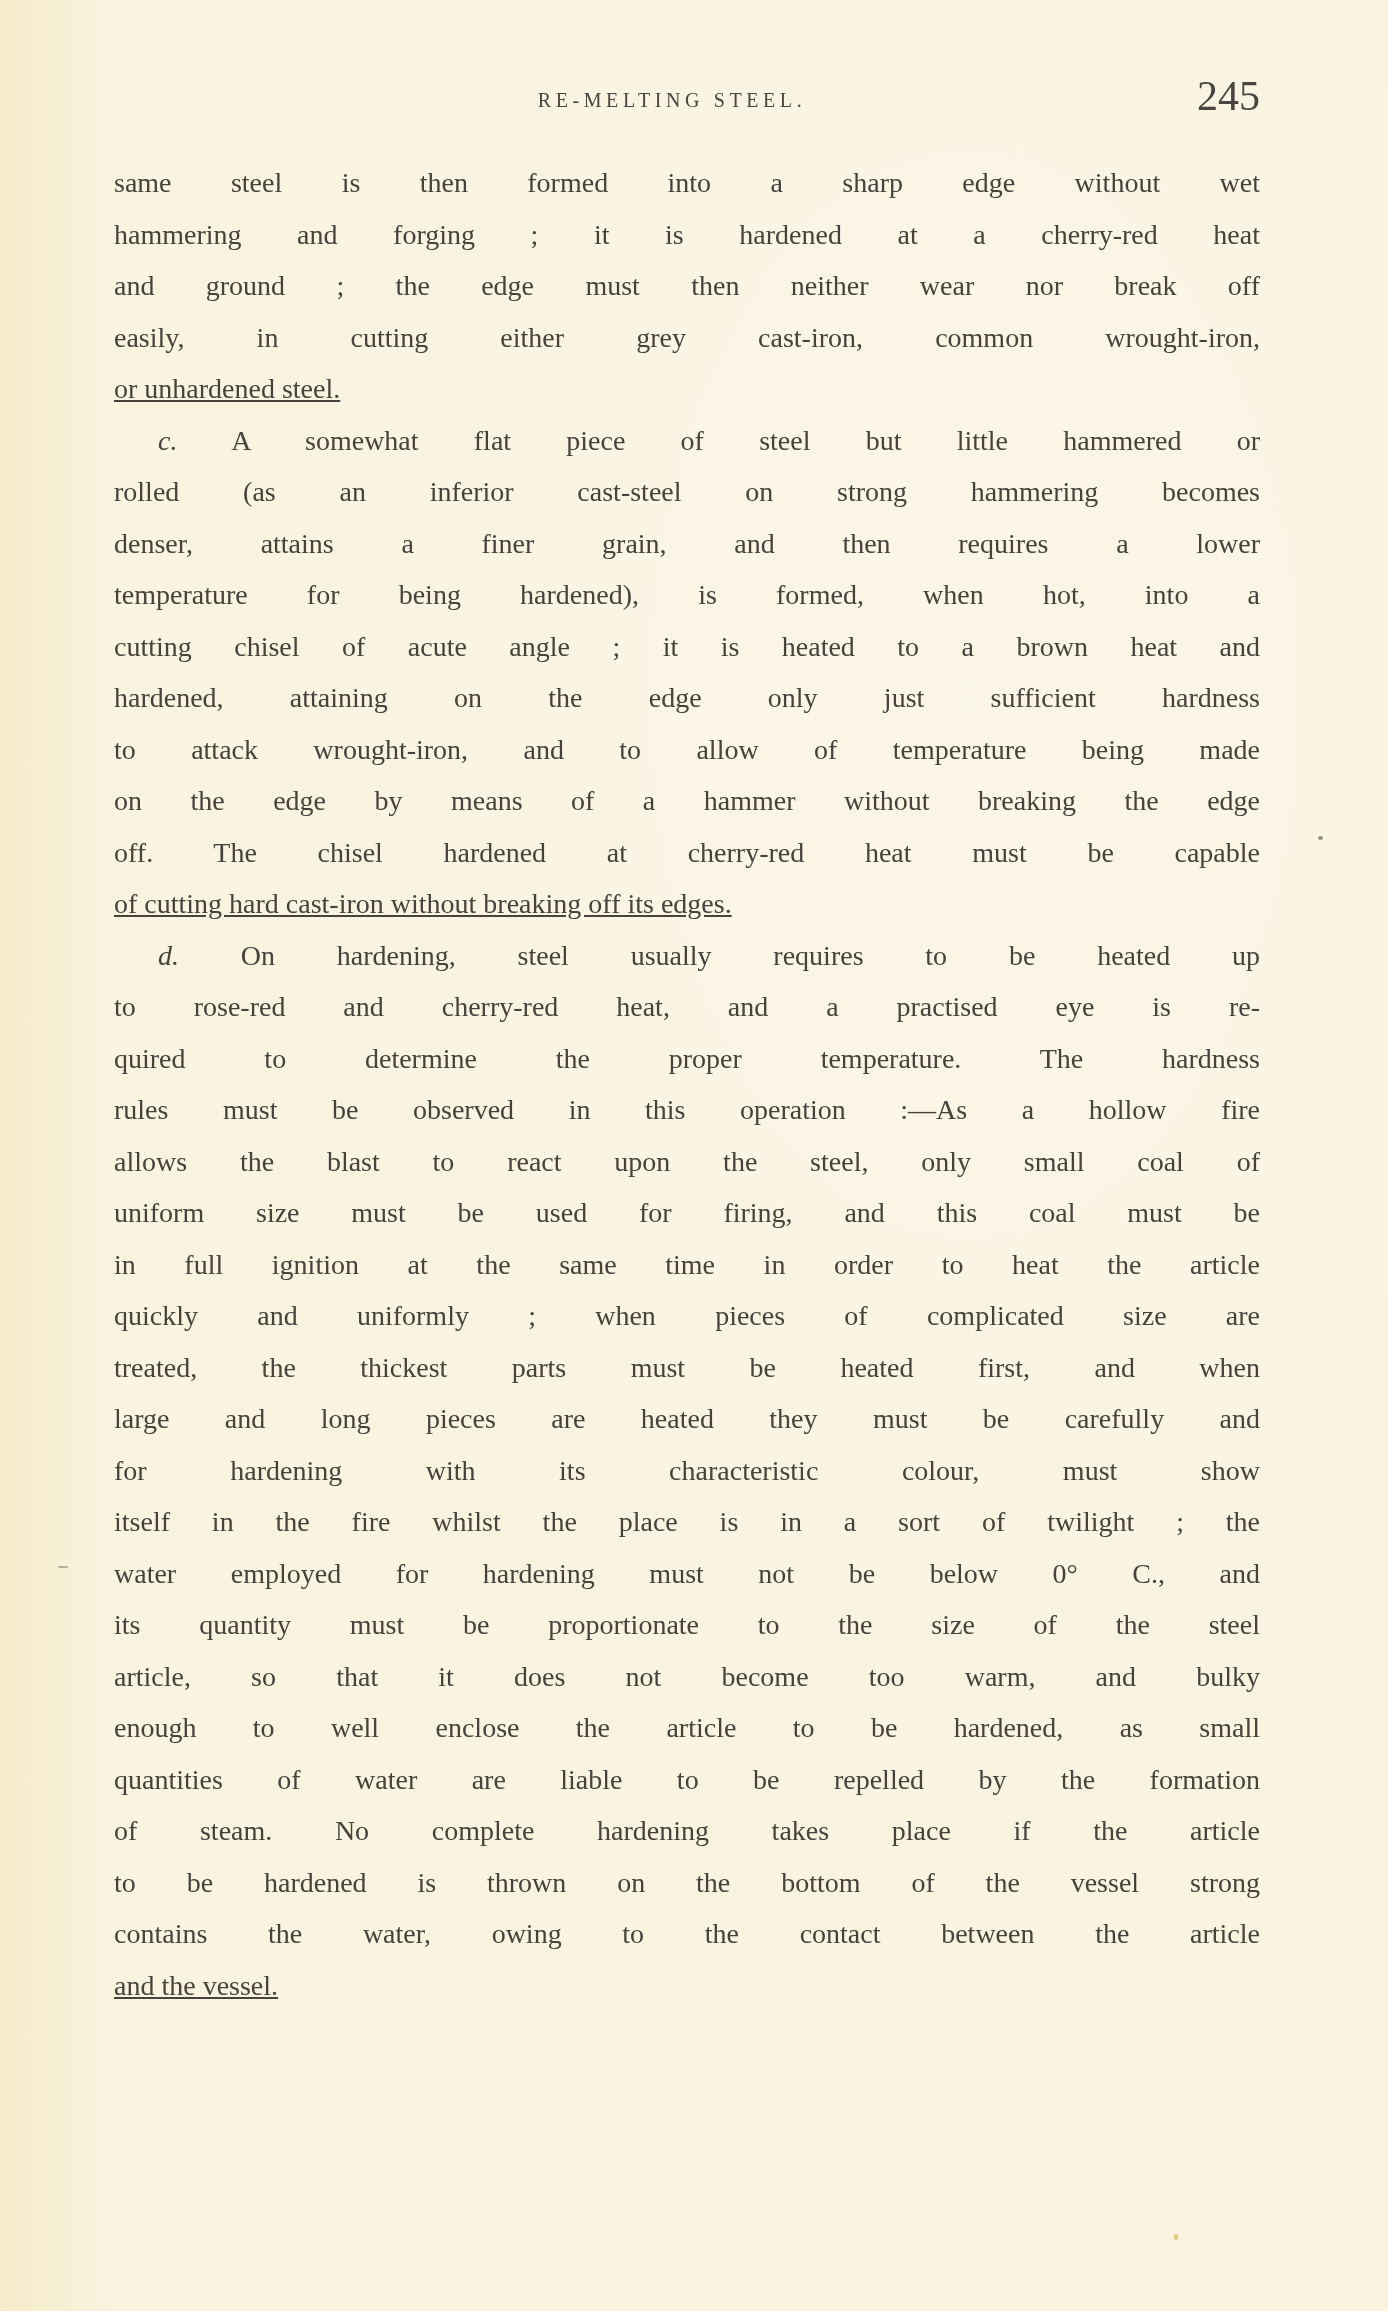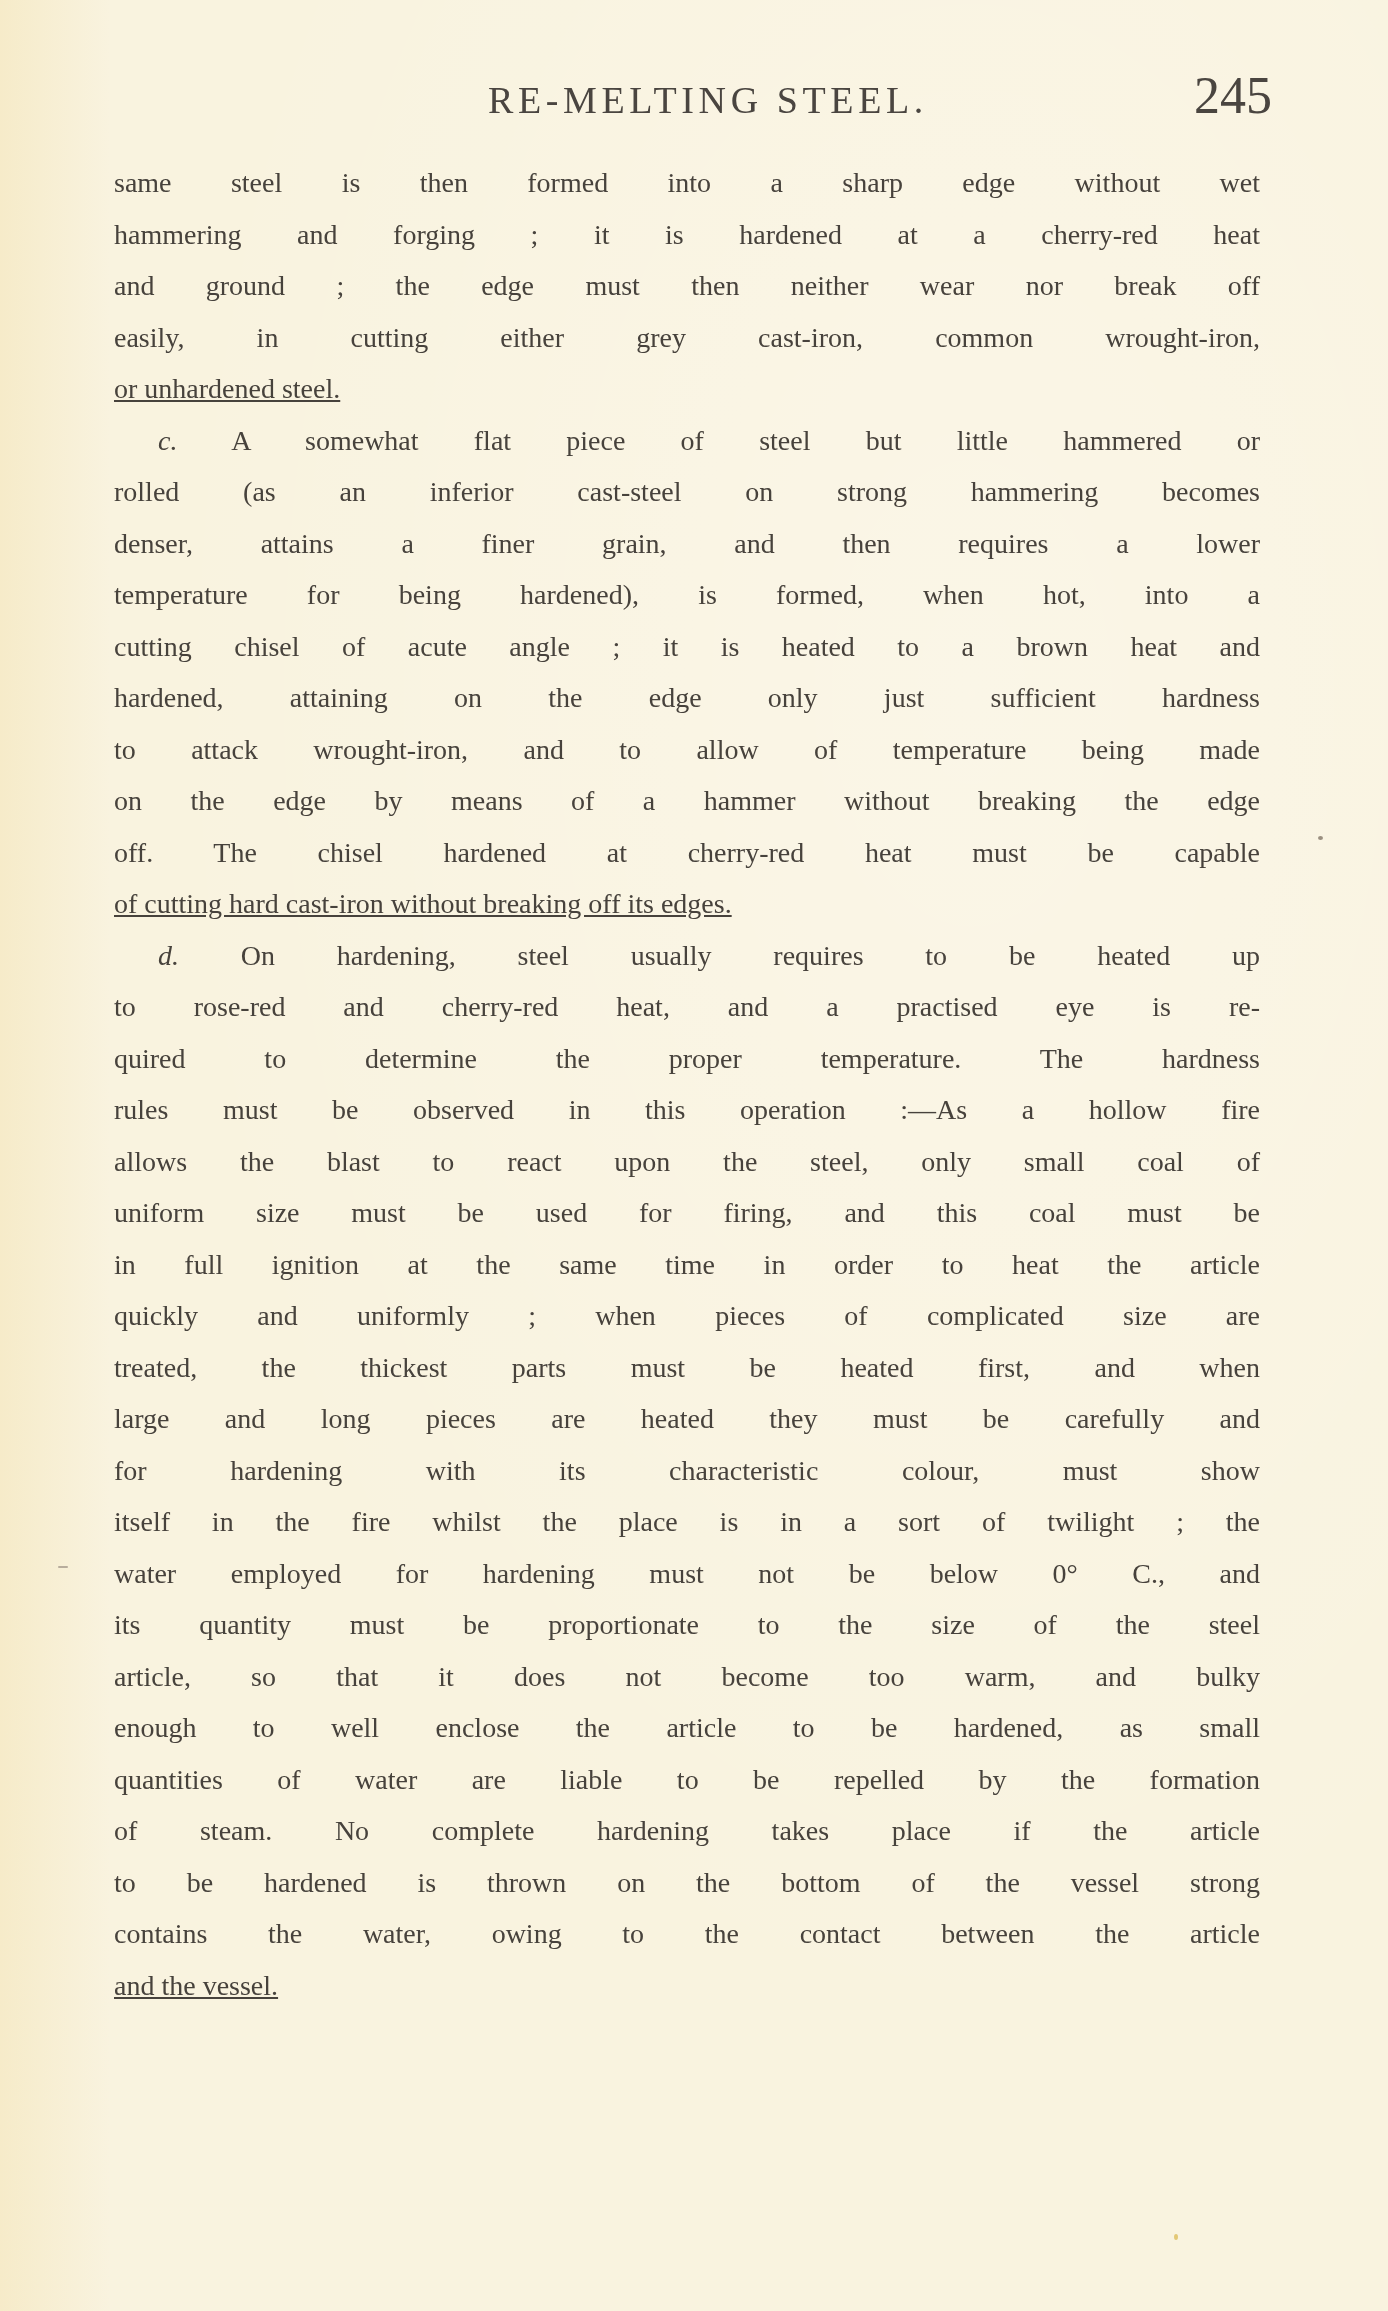--- a/index.html
+++ b/index.html
@@ -20,37 +20,37 @@
   }
   .running-head {
     position: absolute;
     left: 0;
     top: 78px;
     width: 1388px;
     height: 44px;
   }
   .running-title {
     position: absolute;
-    left: 488px;
+    left: 472px;
     width: 400px;
     top: 0;
     text-align: center;
-    font-size: 38px;
+    font-size: 20px;
     line-height: 44px;
     letter-spacing: 4.6px;
     color: #4a4540;
     white-space: nowrap;
   }
   .page-number {
     position: absolute;
     left: 1194px;
     top: -8px;
     width: 66px;
     text-align: right;
-    font-size: 52px;
+    font-size: 42px;
     line-height: 52px;
     color: #4a4540;
     letter-spacing: 0px;
   }
   .text-block {
     position: absolute;
     left: 114px;
     top: 157px;
     width: 1146px;
   }

